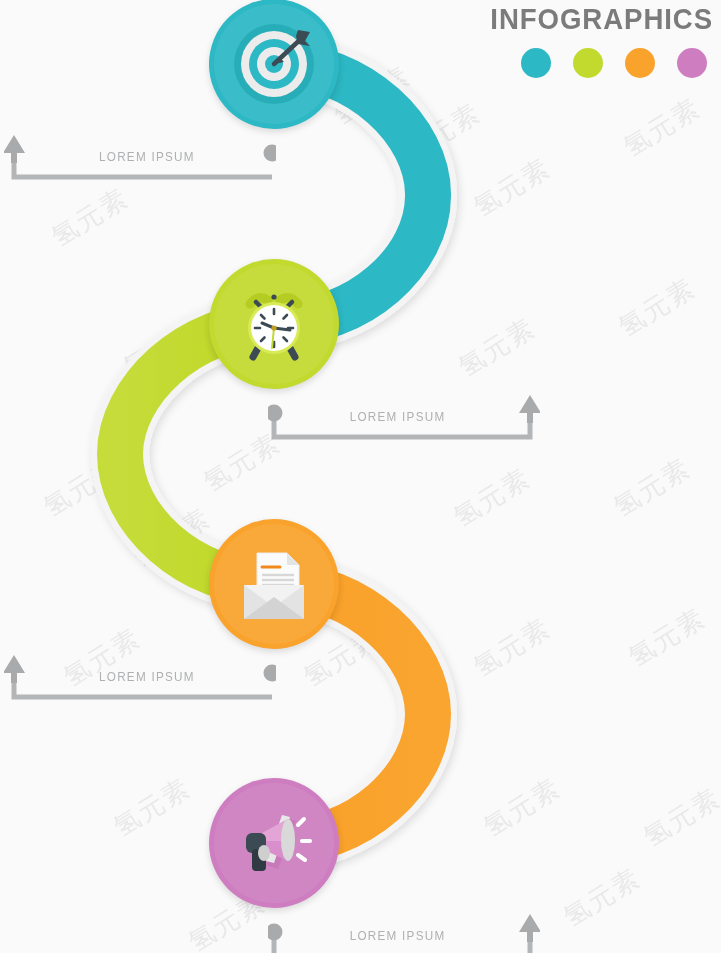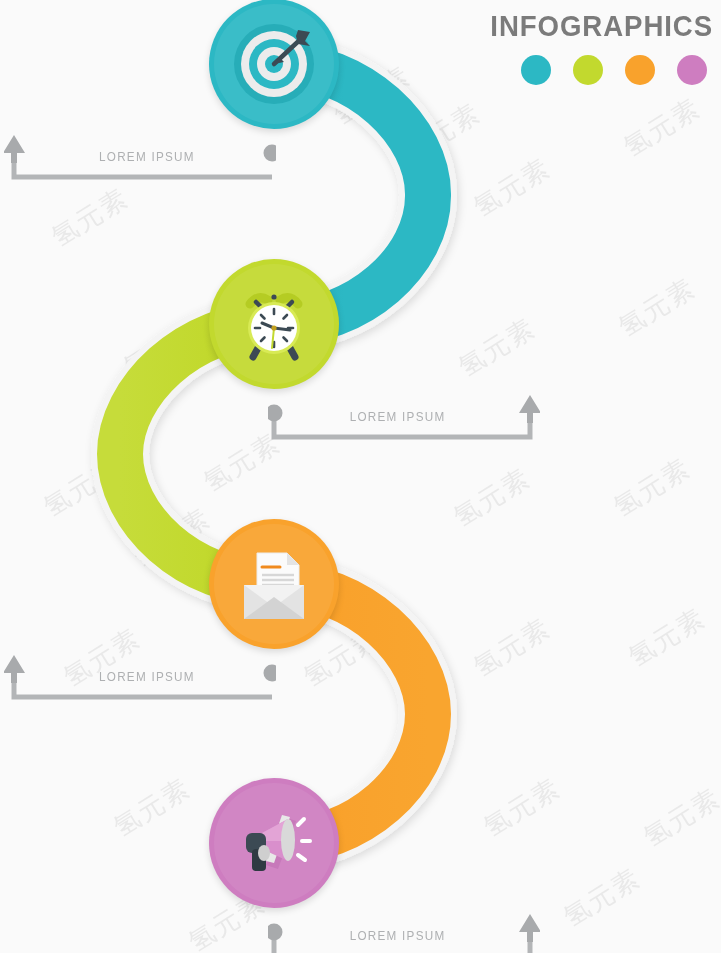--- a/index.html
+++ b/index.html
@@ -34,21 +34,20 @@
     user-select: none;
   }
 
   
   .title-block {
     position: absolute;
     top: 4px;
     right: 8px;
     z-index: 30;
     text-align: right;
-    margin-top: 7px;
   }
   .title-text {
     font-family: "Liberation Sans Narrow", "Liberation Sans", sans-serif;
     font-size: 30px;
     font-weight: bold;
     letter-spacing: 1px;
     color: #7b7b7b;
     transform: scaleX(0.92);
     transform-origin: right center;
     line-height: 1;

